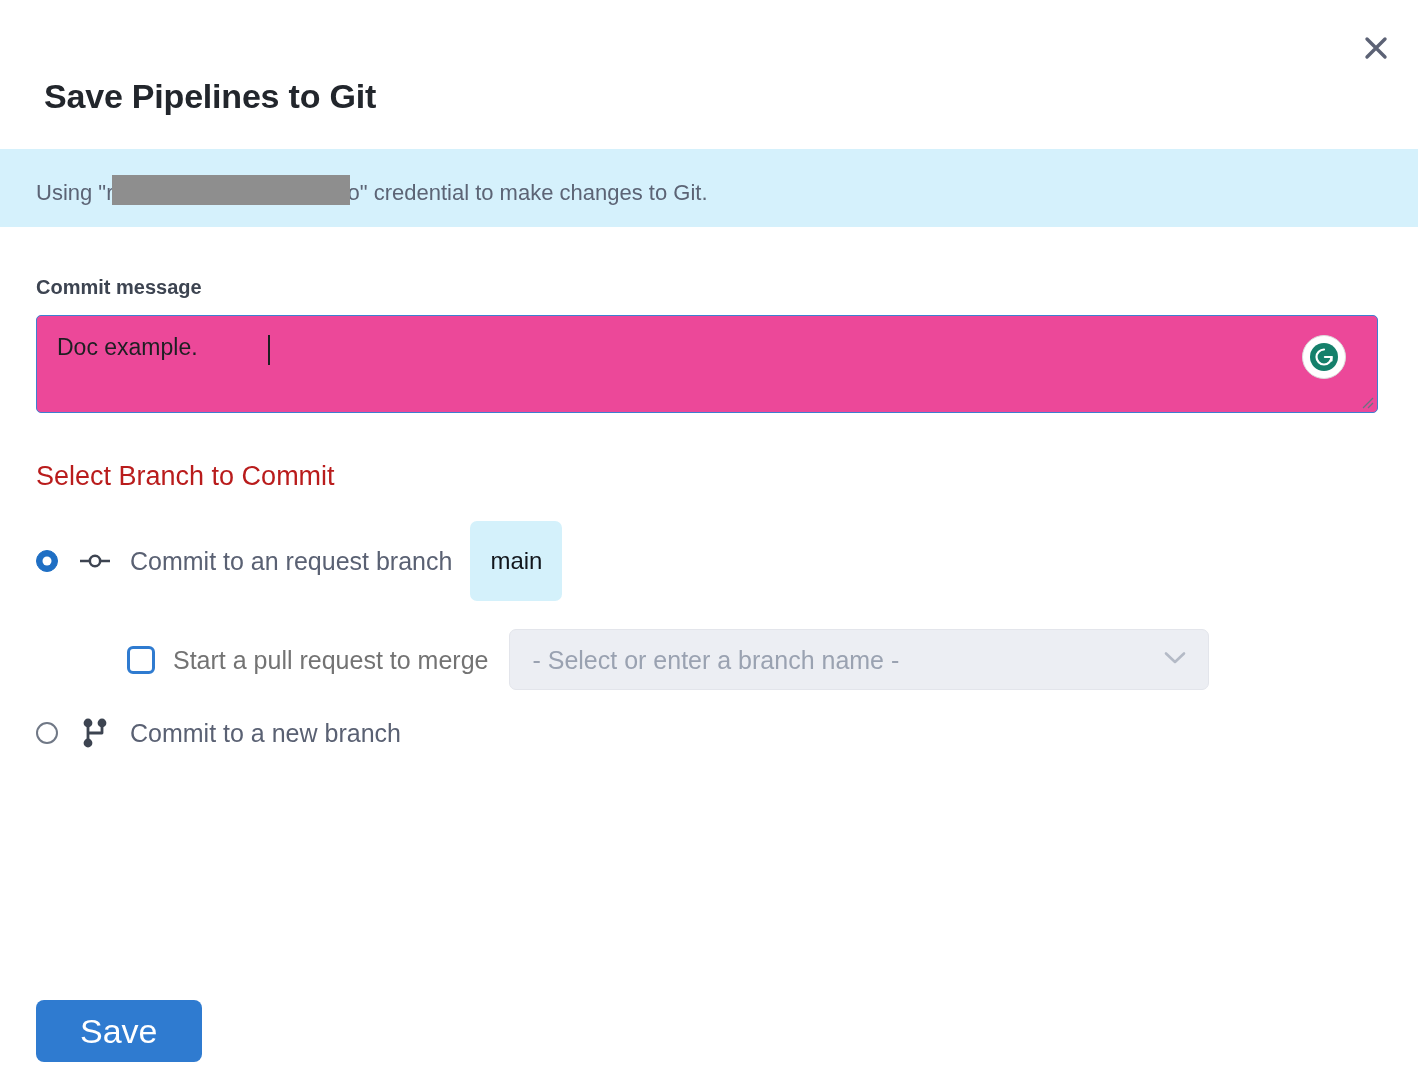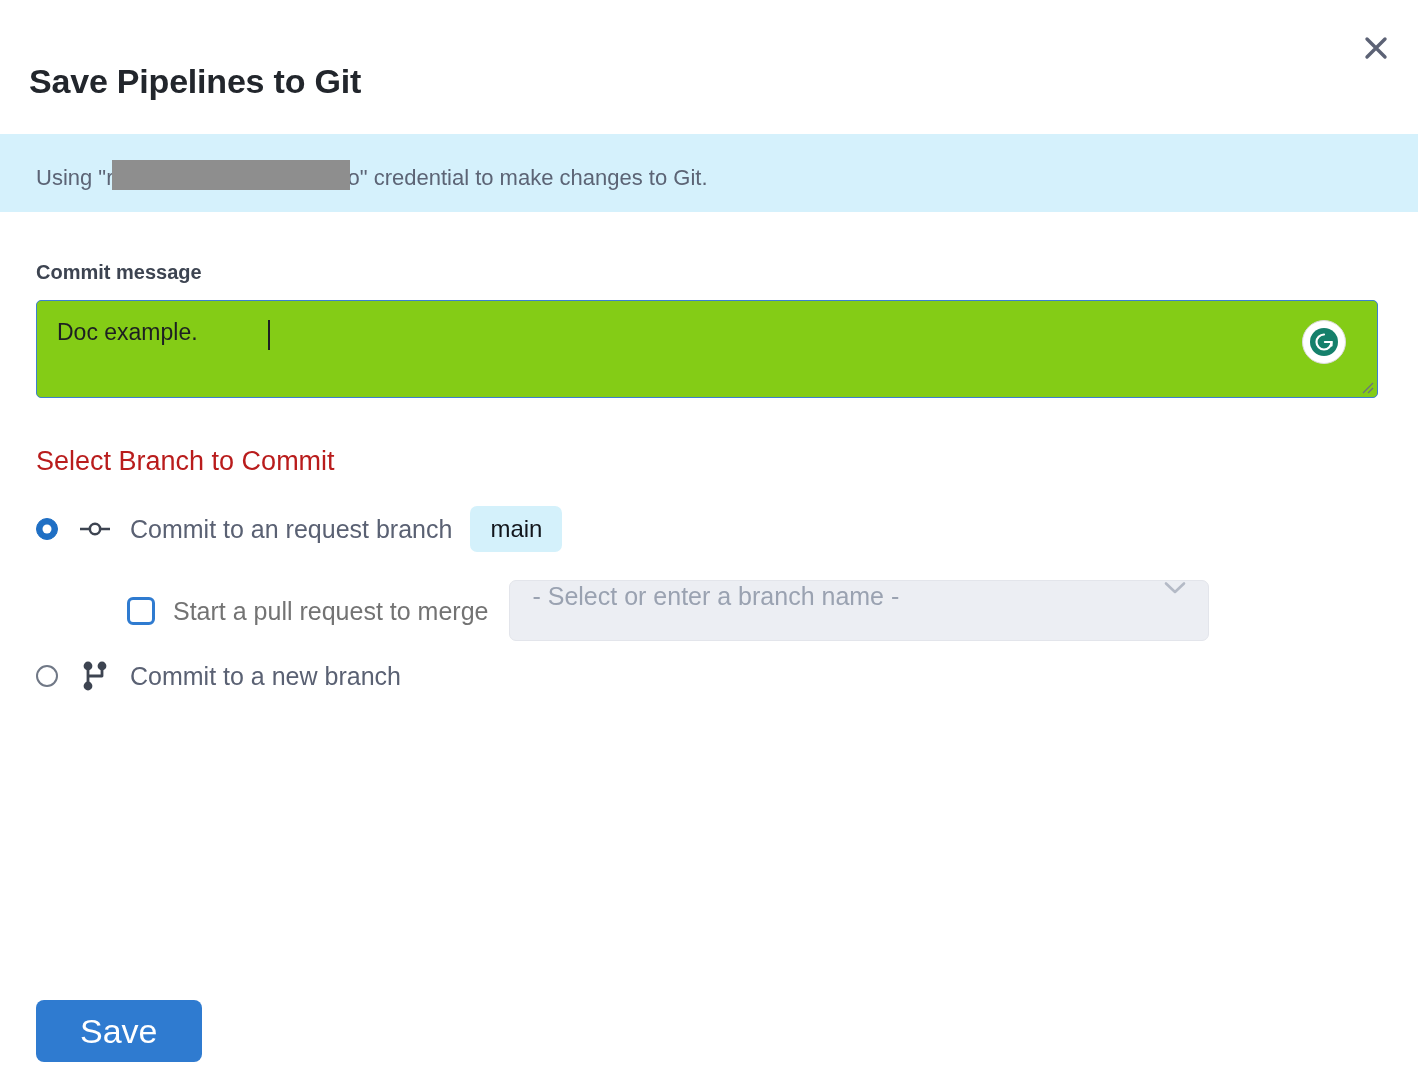--- a/index.html
+++ b/index.html
@@ -29,21 +29,21 @@
     justify-content: center;
     background: none;
     border: none;
     cursor: pointer;
     padding: 0;
   }
   .close-btn svg { display: block; }
 
   
   .dialog-title {
-    margin: 1px;
+    margin: 16px;
     padding: 58px 0 0 28px;
     font-size: 34px;
     line-height: 44px;
     font-weight: bold;
     color: #22262c;
     letter-spacing: -0.2px;
   }
 
   
   .info-banner {
@@ -96,21 +96,21 @@
     height: 100%;
     border: 1px solid #3d7fd1;
     border-radius: 5px;
     padding: 16px 60px 16px 20px;
     font-family: "Liberation Sans", sans-serif;
     font-size: 23px;
     line-height: 30px;
     color: #1d1f22;
     resize: none;
     outline: none;
-    background: #84cc16;
+    background: #ec4899;
   }
   .caret {
     position: absolute;
     left: 232px;
     top: 20px;
     width: 2px;
     height: 30px;
     background: #1d1f22;
   }
   .grammarly-icon {
@@ -187,21 +187,21 @@
   .radio-label {
     margin-left: 20px;
     font-size: 25px;
     color: #5a6173;
     line-height: 30px;
   }
   .branch-badge {
     margin-left: 18px;
     background: #d4f1fb;
     border-radius: 7px;
-    padding: 9px 20px;
+    padding: 26px 20px;
     font-size: 24px;
     color: #12161c;
     line-height: 28px;
   }
 
   
   .pr-row {
     display: flex;
     align-items: center;
     margin-top: 28px;
@@ -223,21 +223,21 @@
     line-height: 30px;
   }
   .branch-select {
     margin-left: 21px;
     width: 700px;
     height: 61px;
     background: #eceef3;
     border: 1px solid #e3e5eb;
     border-radius: 7px;
     display: flex;
-    align-items: flex-start;
+    align-items: center;
     justify-content: space-between;
     padding: 0 22px;
     cursor: pointer;
   }
   .branch-select .placeholder {
     font-size: 25px;
     color: #9aa2b1;
     line-height: 30px;
   }
 
@@ -330,21 +330,21 @@
     <span class="branch-select">
       <span class="placeholder">- Select or enter a branch name -</span>
       <span>
         <svg width="22" height="14" viewBox="0 0 22 14">
           <path d="M2 2.5 L11 11 L20 2.5" fill="none" stroke="#b4bac6" stroke-width="2.6" stroke-linecap="round" stroke-linejoin="round"></path>
         </svg>
       </span>
     </span>
   </div>
 
-  <div class="radio-row" style="margin-top:20px;">
+  <div class="radio-row" style="margin-top:28px;">
     <span class="radio unchecked"></span>
     <span class="row-icon">
       <svg width="26" height="30" viewBox="0 0 26 30">
         <circle cx="6" cy="5" r="4.4" fill="#3d4451"></circle>
         <circle cx="6" cy="25" r="4.4" fill="#3d4451"></circle>
         <circle cx="20" cy="5" r="4.4" fill="#3d4451"></circle>
         <path d="M6 9 V25" stroke="#3d4451" stroke-width="2.8"></path>
         <path d="M6 15 H20 V9" fill="none" stroke="#3d4451" stroke-width="2.8" stroke-linejoin="round"></path>
       </svg>
     </span>

